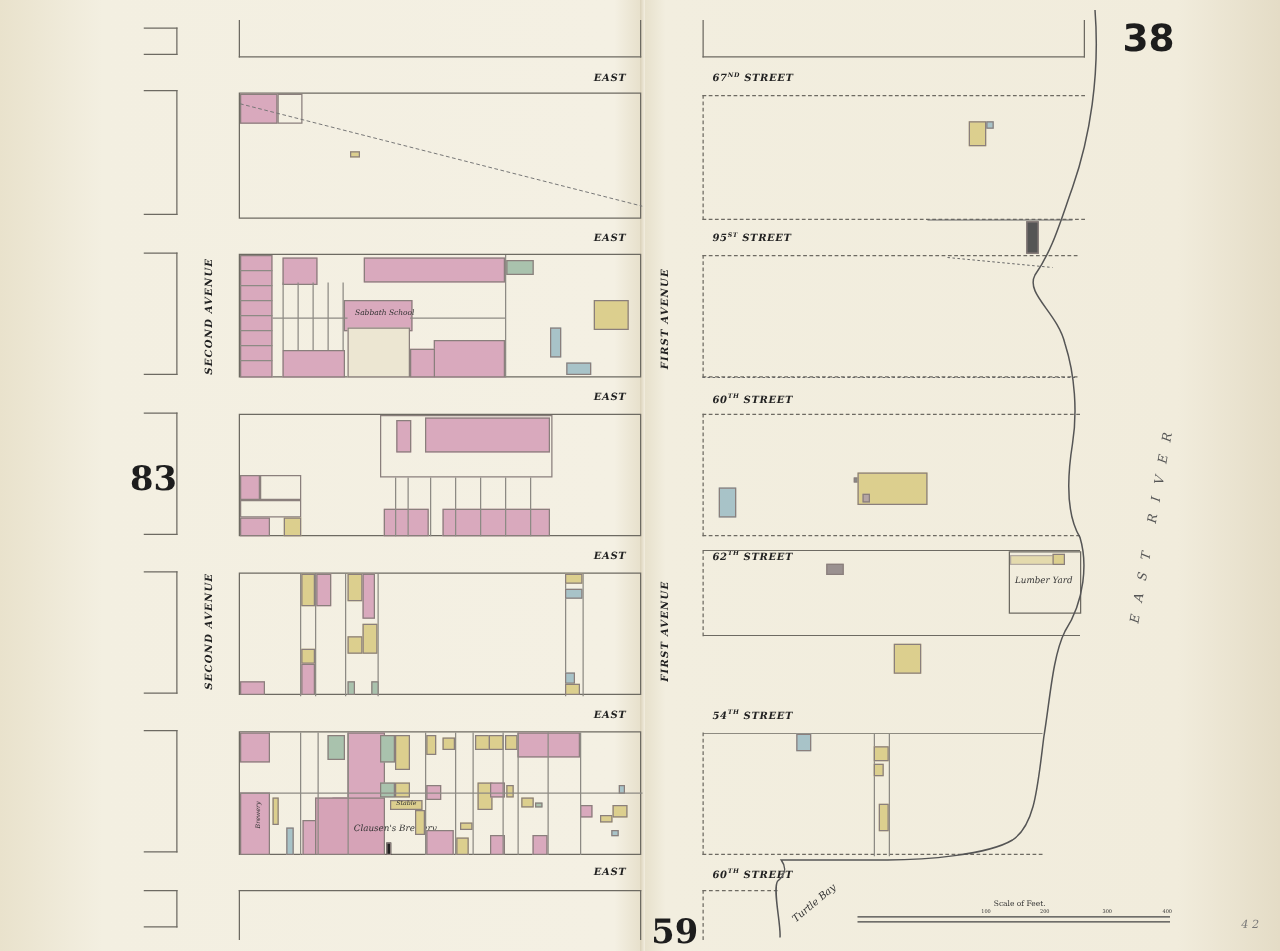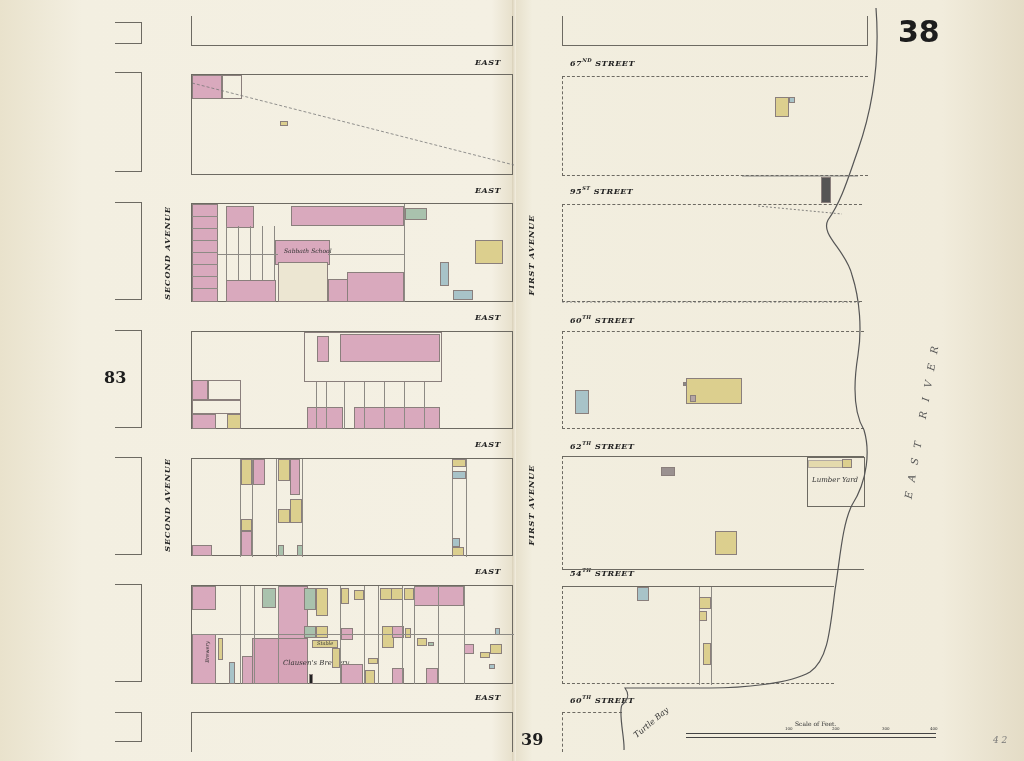--- a/index.html
+++ b/index.html
@@ -14,37 +14,37 @@
   .yel { background:#dccf8e; }
   .grn { background:#a9c2ad; }
   .blu { background:#a8c3c8; }
   .line-v { position:absolute; width:0; border-left:1px solid #8d8a84; }
   .line-h { position:absolute; height:0; border-top:1px solid #8d8a84; }
   .street { position:absolute; font-weight:bold; font-style:italic; font-size:8px; color:#222; letter-spacing:0.5px; white-space:nowrap; }
   .street sup { font-size:5px; }
   .avenue { position:absolute; font-weight:bold; font-style:italic; font-size:8px; color:#222; letter-spacing:1px; transform:rotate(-90deg); transform-origin:center; white-space:nowrap; }
   .sheetnum { position:absolute; font-weight:bold; color:#1d1d1d; }
   .bigno { font-family:"DejaVu Sans", sans-serif; font-size:30px; }
-  .edgeno { font-family:"DejaVu Serif", serif; font-size:16px; }
+  .edgeno { font-family:"DejaVu Serif", serif; font-size:27px; }
   .label-it { position:absolute; font-style:italic; font-size:7px; color:#333; white-space:nowrap; }
   .river { position:absolute; font-style:italic; font-size:10px; color:#555; letter-spacing:10px; transform:rotate(-80deg); white-space:nowrap; }
   .edge-bracket { position:absolute; border:1px solid #6d6a62; border-left:none; box-sizing:border-box; }
   .scale-bar { position:absolute; left:686px; top:733px; width:250px; height:3px; border-top:1px solid #444; border-bottom:1px solid #444; }
   .scale-title { position:absolute; left:795px; top:720px; font-size:6px; color:#333; }
   svg.shore { position:absolute; left:0; top:0; }
 </style>
 </head>
 <body>
 
 <div class="sheet">
   <div class="fold"></div>
 
   <div class="sheetnum bigno" style="left:898px; top:14px;">38</div>
   <div class="sheetnum edgeno" style="left:104px; top:368px;">83</div>
-  <div class="sheetnum edgeno" style="left:521px; top:730px;">39</div>
+  <div class="sheetnum edgeno" style="left:521px; top:730px;">59</div>
   <div class="label-it" style="left:993px; top:735px; font-size:9px; color:#777;">4 2</div>
 
   <div class="edge-bracket" style="left:115px; top:22px; width:27px; height:22px;"></div>
   <div class="edge-bracket" style="left:115px; top:72px; width:27px; height:100px;"></div>
   <div class="edge-bracket" style="left:115px; top:202px; width:27px; height:98px;"></div>
   <div class="edge-bracket" style="left:115px; top:330px; width:27px; height:98px;"></div>
   <div class="edge-bracket" style="left:115px; top:457px; width:27px; height:98px;"></div>
   <div class="edge-bracket" style="left:115px; top:584px; width:27px; height:98px;"></div>
   <div class="edge-bracket" style="left:115px; top:712px; width:27px; height:30px;"></div>
 
@@ -225,21 +225,21 @@
 
   <div class="block dashed" style="left:562px; top:204px; width:300px; height:98px; border-right:none;"></div>
 
   <div class="block dashed" style="left:562px; top:331px; width:302px; height:98px; border-right:none;">
     <div class="bldg blu" style="left:12px; top:58px; width:14px; height:24px;"></div>
     <div class="bldg" style="left:120px; top:50px; width:5px; height:4px; background:#888;"></div>
     <div class="bldg yel" style="left:123px; top:46px; width:56px; height:26px;"></div>
     <div class="bldg" style="left:127px; top:63px; width:6px; height:7px; background:#b4a5a4;"></div>
   </div>
 
-  <div class="block" style="left:562px; top:456px; width:302px; height:114px; border-left:1px dashed #6d6a62; border-right:none;">
+  <div class="block" style="left:562px; top:440px; width:302px; height:69px; border-left:1px dashed #6d6a62; border-right:none;">
     <div class="bldg" style="left:98px; top:10px; width:14px; height:9px; background:#9a9190;"></div>
     <div class="bldg yel" style="left:152px; top:74px; width:22px; height:24px;"></div>
     <div class="block" style="left:244px; top:0; width:58px; height:50px;">
       <div class="bldg yel" style="left:0; top:2px; width:44px; height:8px; opacity:0.6;"></div>
       <div class="bldg yel" style="left:34px; top:1px; width:10px; height:9px;"></div>
       <span class="label-it" style="left:4px; top:18px;">Lumber Yard</span>
     </div>
   </div>
 
   <div class="block" style="left:562px; top:586px; width:272px; height:98px; border-left:1px dashed #6d6a62; border-bottom:1px dashed #6d6a62; border-right:none;">

